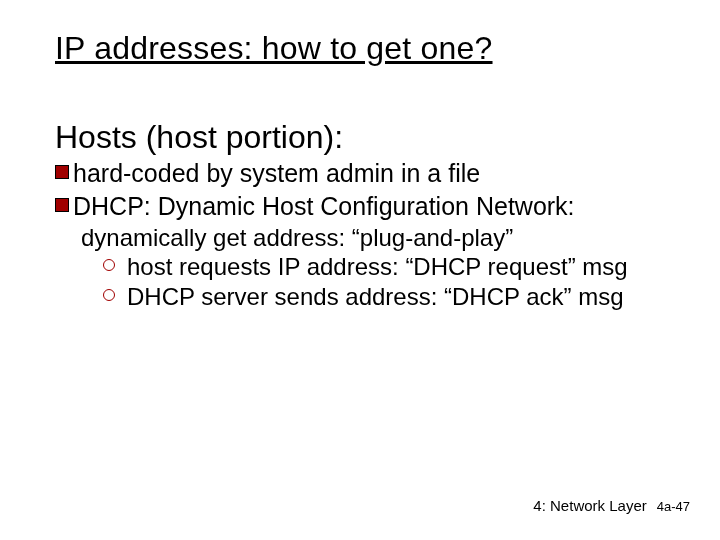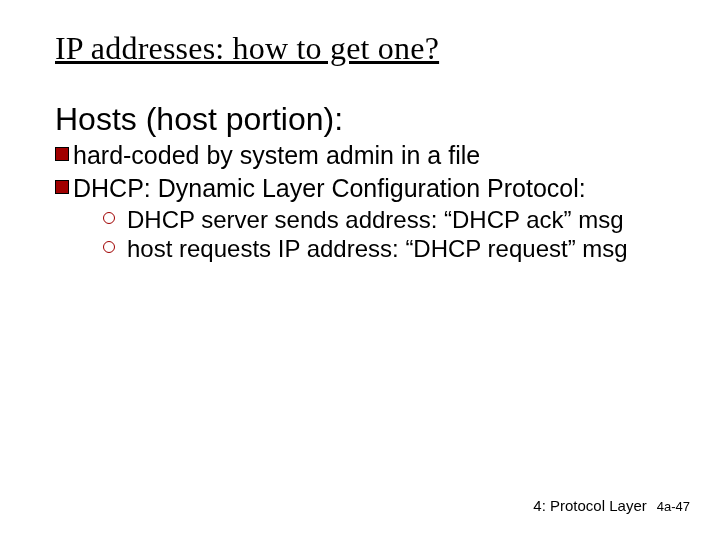--- a/index.html
+++ b/index.html
@@ -17,23 +17,22 @@
     padding: 30px 50px 0 55px;
     box-sizing: border-box;
     width: 720px;
     height: 540px;
     position: relative;
   }
   .title {
     font-size: 32px;
     font-weight: 500;
     text-decoration: underline;
-    margin: 0 0 34px 0;
+    margin: 0 0 52px 0;
     letter-spacing: 0.2px;
-    font-family: Liberation Serif, serif;
   }
   .subhead {
     font-size: 32px;
     font-weight: 400;
     margin: 0 0 2px 0;
   }
   .lvl1 {
     font-size: 25px;
     font-weight: 400;
     margin: 0 0 2px 0;
@@ -93,23 +92,24 @@
 <body>
 
 <div class="slide">
 
   <h1 class="title">IP addresses: how to get one?</h1>
 
   <p class="subhead">Hosts (host portion):</p>
 
   <p class="lvl1">hard-coded by system admin in a file</p>
 
-  <p class="lvl1"><span class="u">DHCP:</span><span> Dynamic Layer Configuration Protocol:</span></p>
+  <p class="lvl1"><span class="u">DHCP:</span><span> Dynamic Host Configuration Network:</span></p>
 
+  <p class="plain">dynamically get address: “plug-and-play”</p>
 
+  <p class="lvl2">host requests IP address: “DHCP request” msg</p>
   <p class="lvl2">DHCP server sends address: “DHCP ack” msg</p>
-  <p class="lvl2">host requests IP address: “DHCP request” msg</p>
 
   <div class="footer">
-    <span class="chap">4: Protocol Layer</span><span class="pg">4a-47</span>
+    <span class="chap">4: Network Layer</span><span class="pg">4a-47</span>
   </div>
 
 </div>
 
 </body></html>

